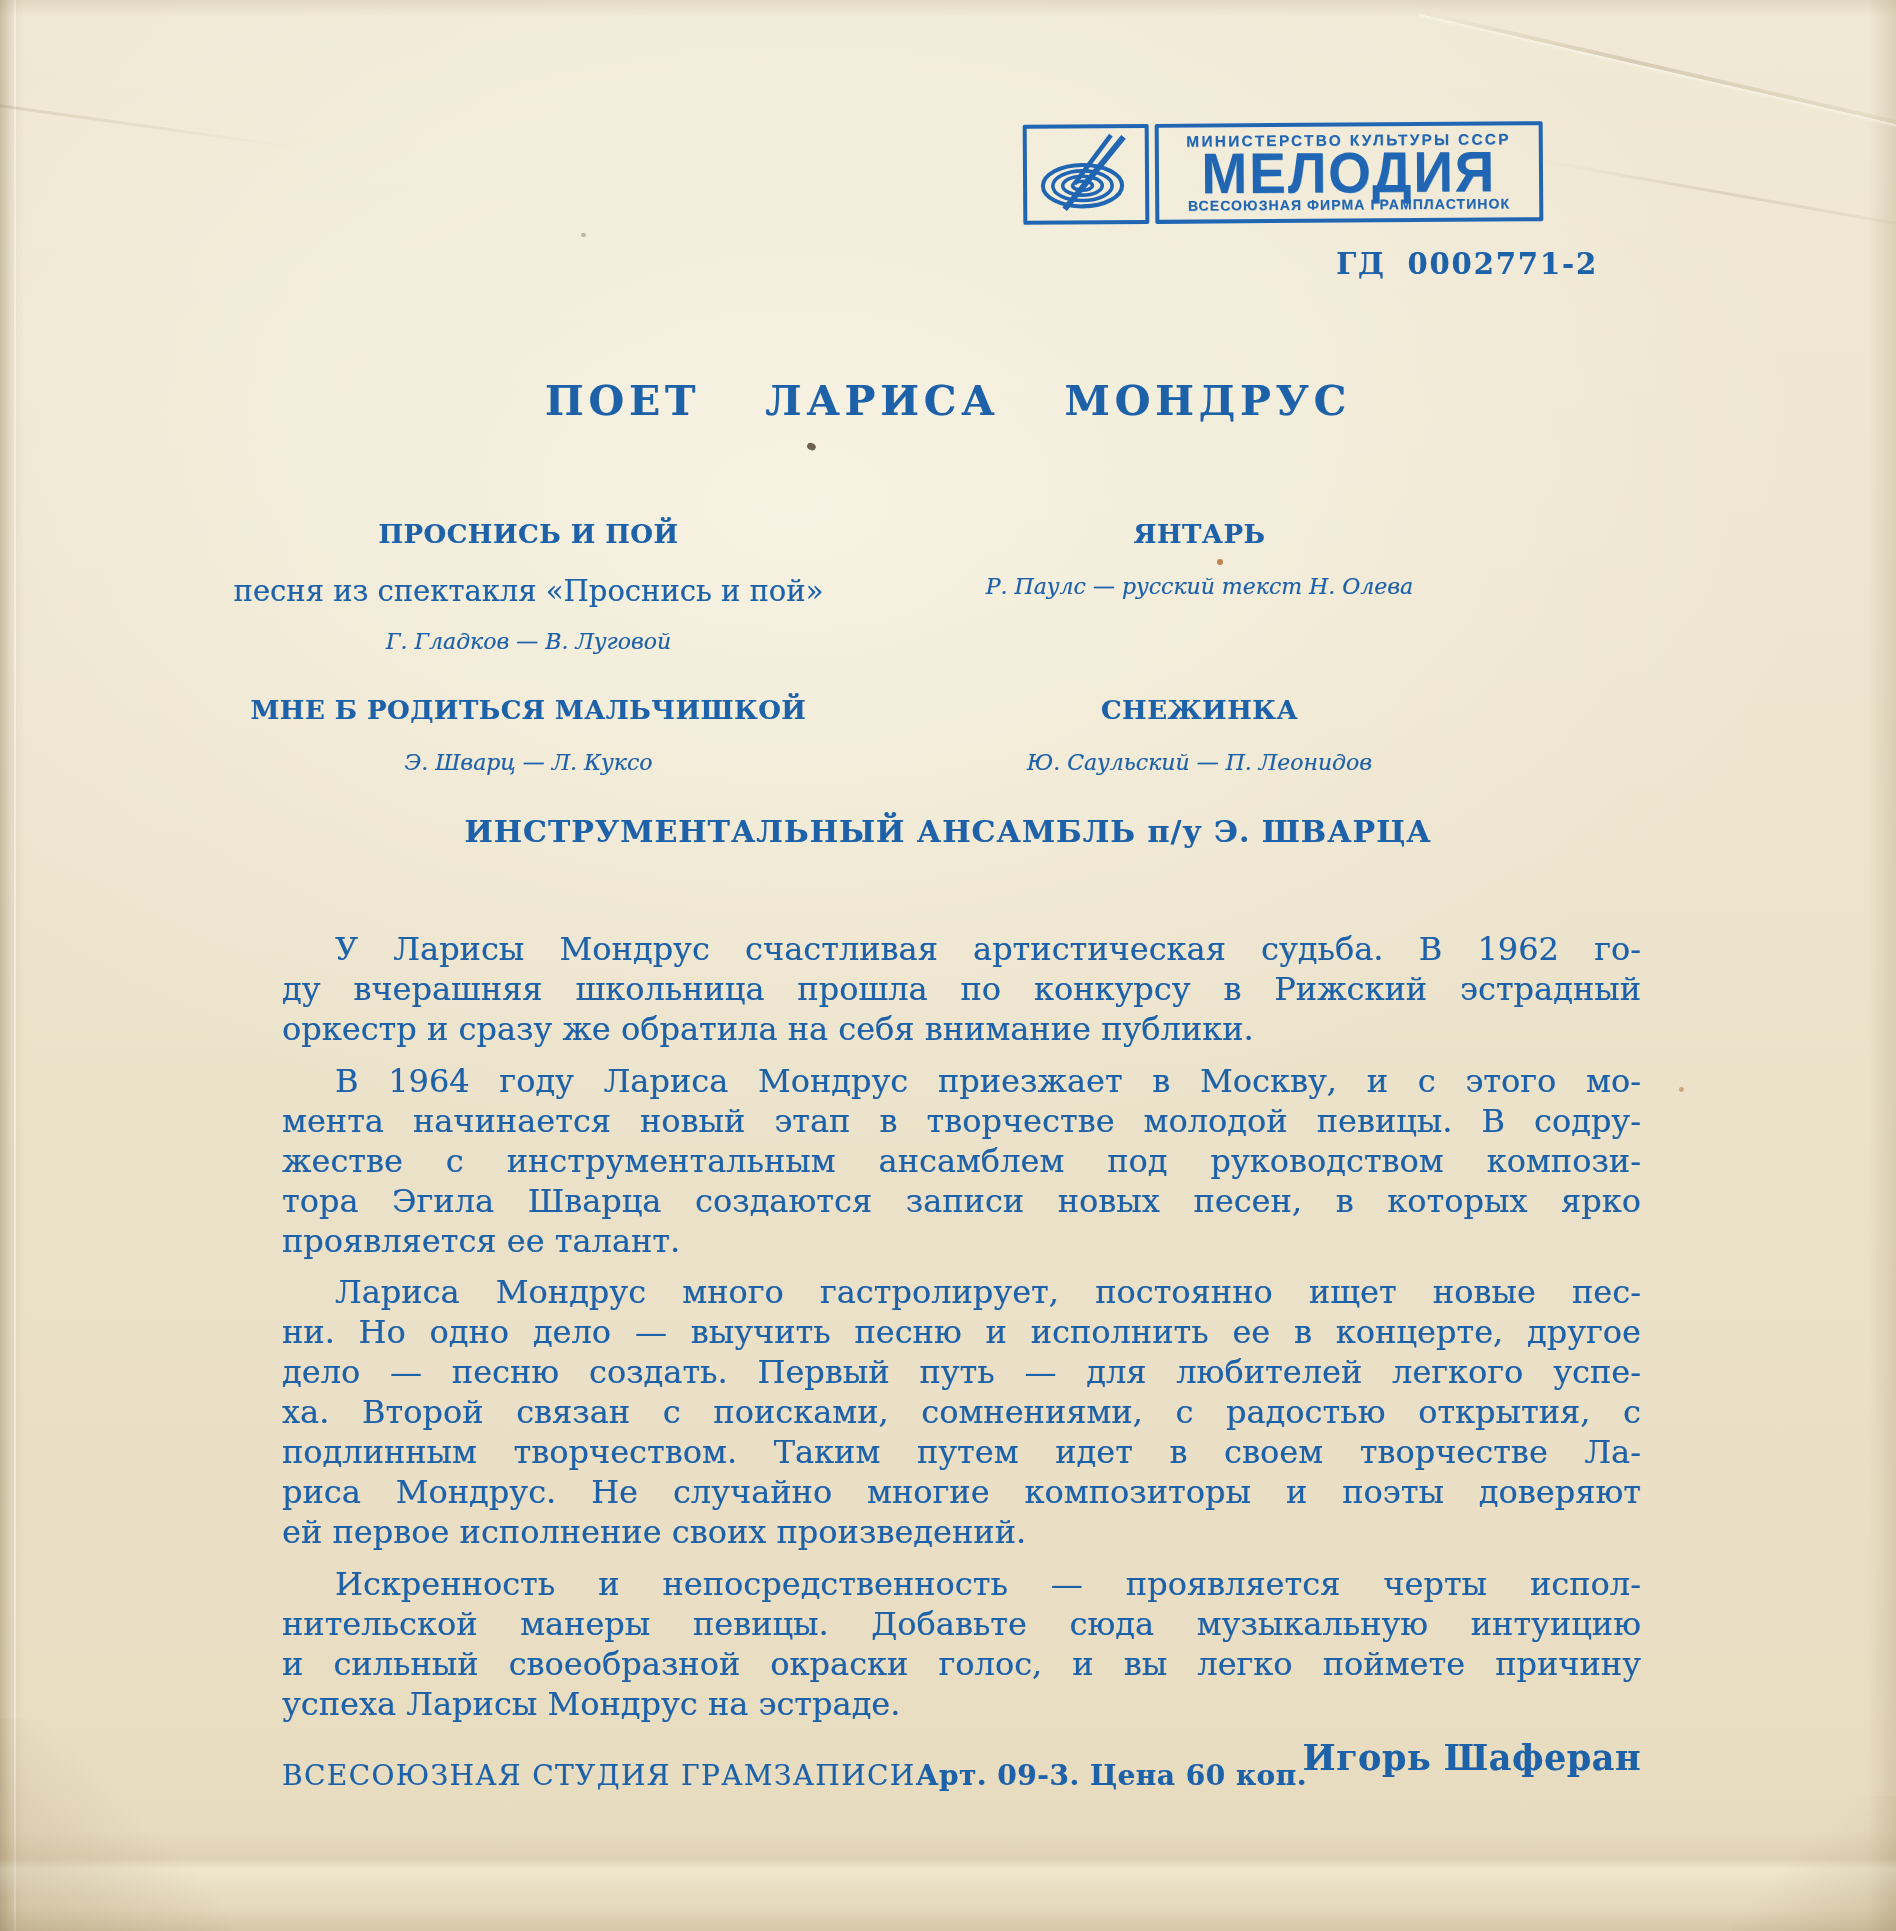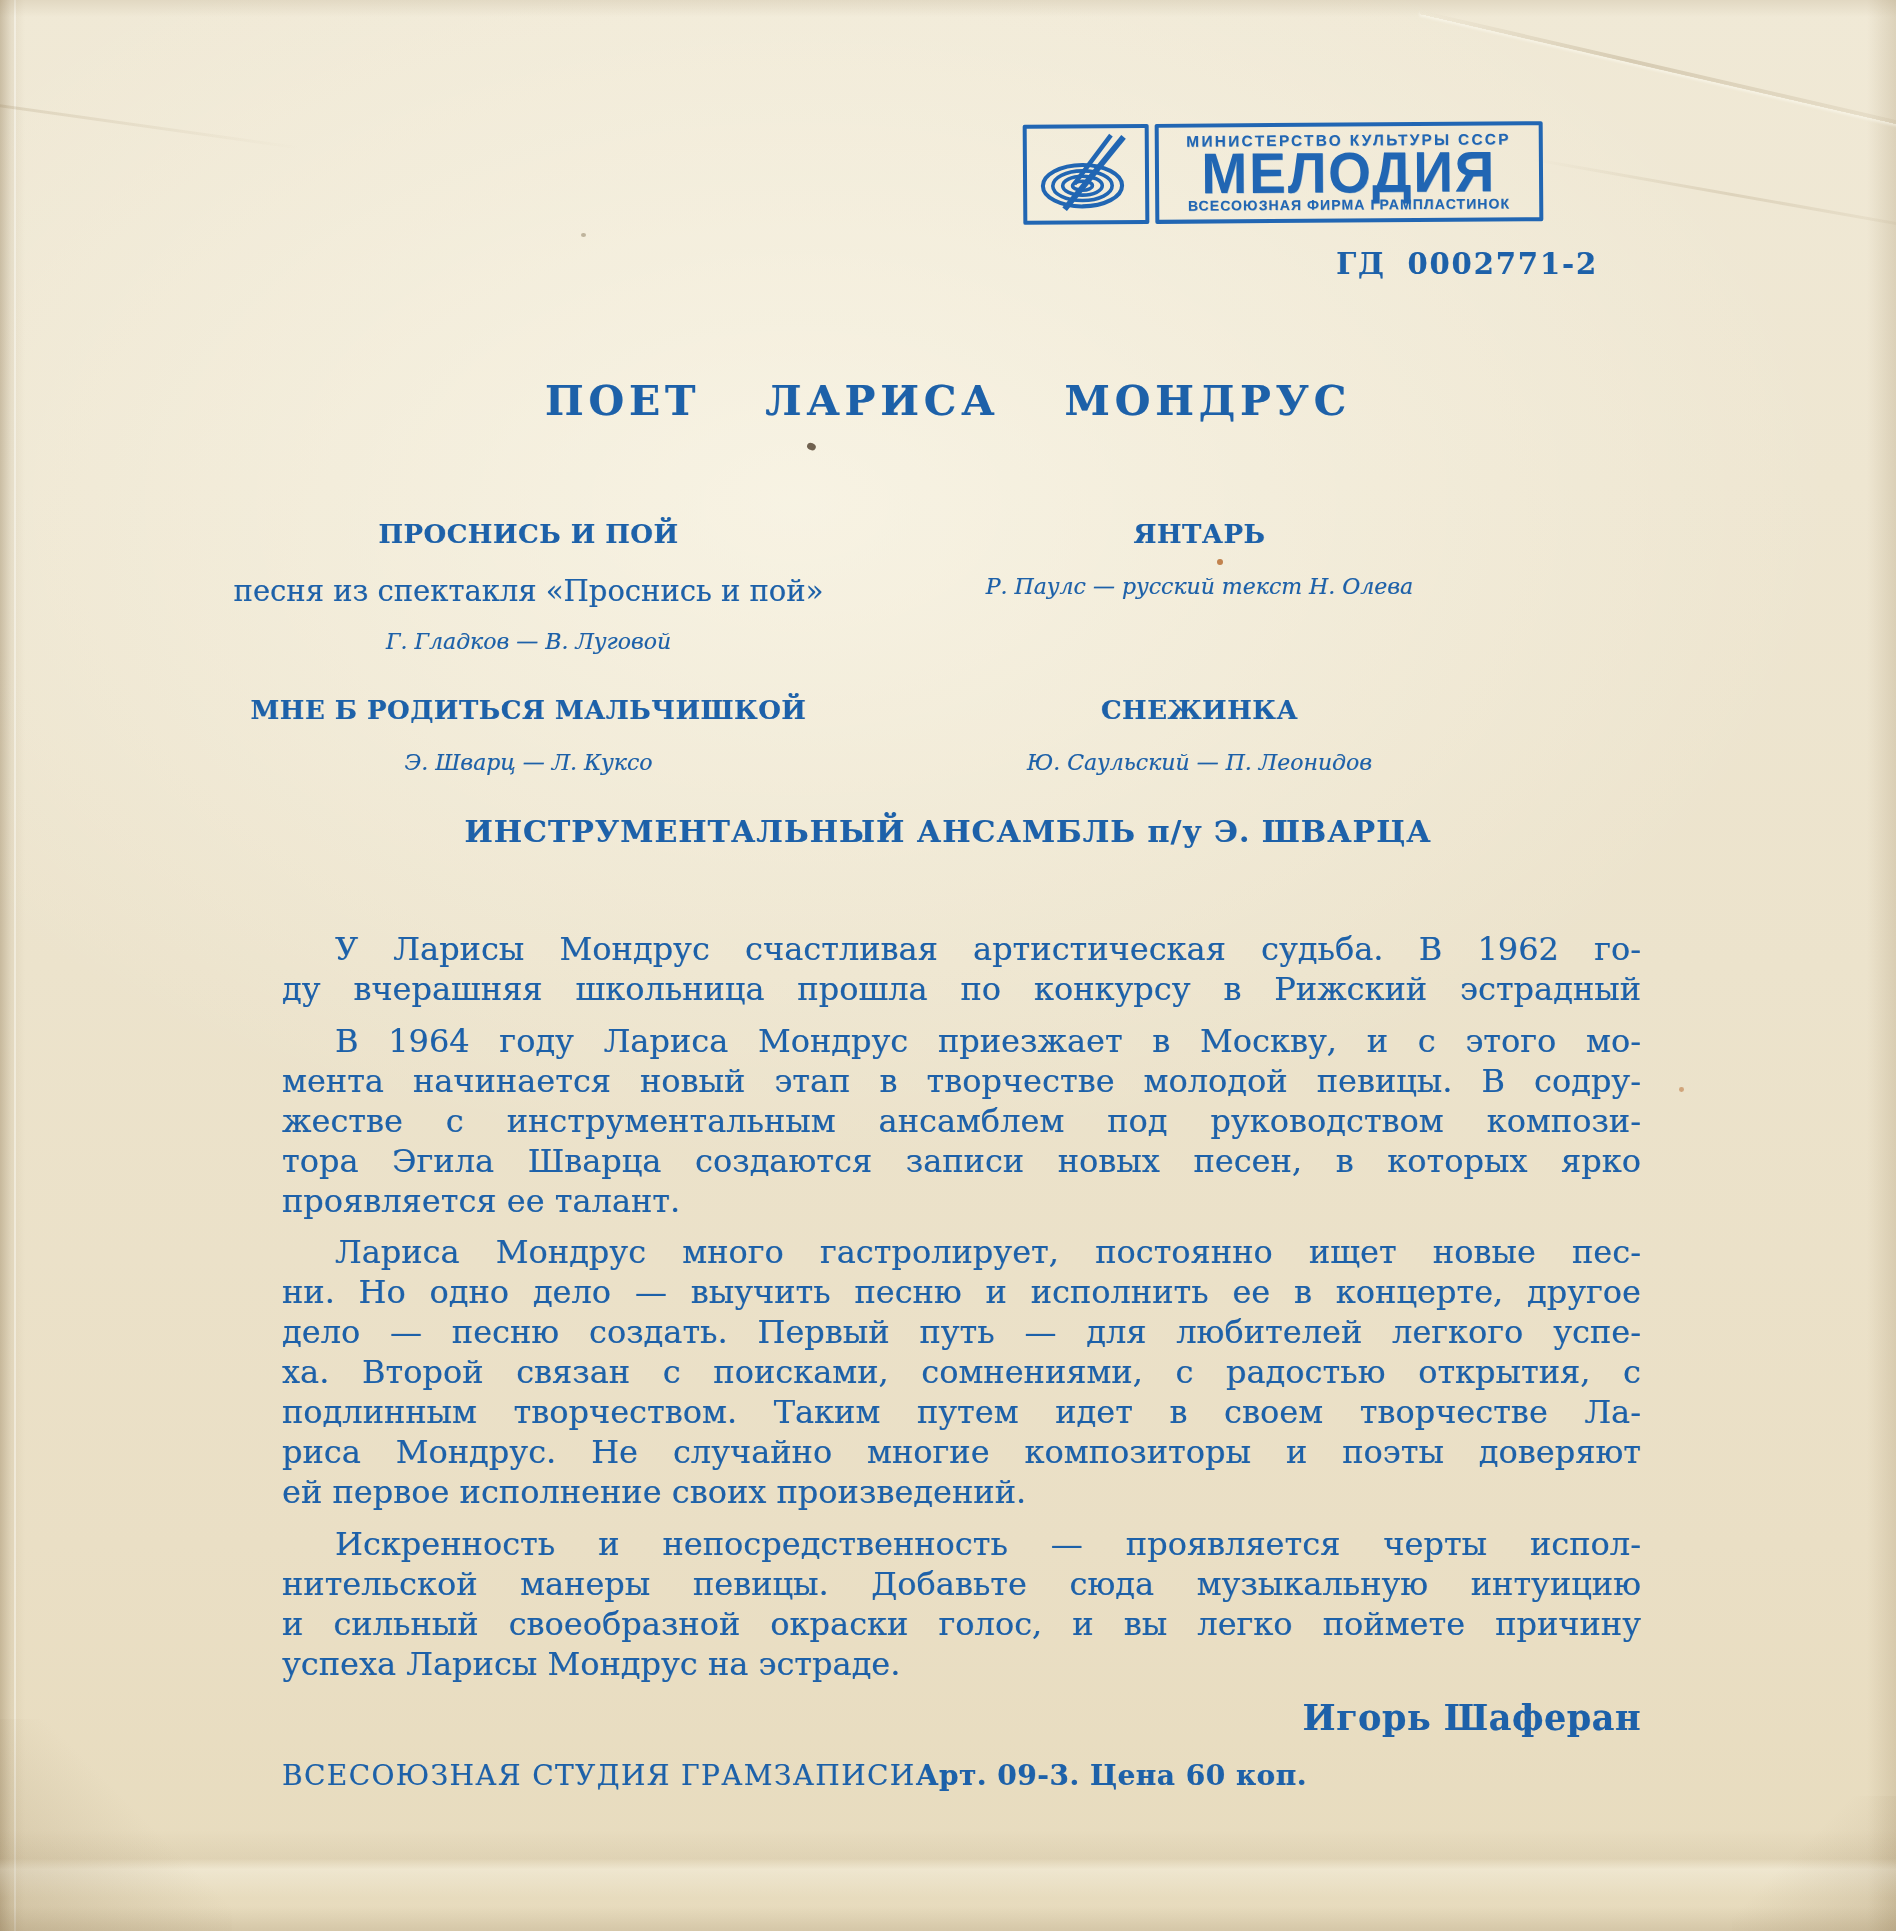--- a/index.html
+++ b/index.html
@@ -143,20 +143,21 @@
     <div class="tcell tc ink">Э. Шварц — Л. Куксо</div>
     <div class="tcell tc ink">Ю. Саульский — П. Леонидов</div>
   </div>
 
   <div class="ensemble ink">ИНСТРУМЕНТАЛЬНЫЙ АНСАМБЛЬ п/у Э. ШВАРЦА</div>
 
   <div class="notes-wrap">
     <div class="notes ink">
         <div class="bline first">У Ларисы Мондрус счастливая артистическая судьба. В 1962 го-</div>
         <div class="bline">ду вчерашняя школьница прошла по конкурсу в Рижский эстрадный</div>
+        <div class="bline last">оркестр и сразу же обратила на себя внимание публики.</div>
         <div class="pgap"></div>
         <div class="bline first">В 1964 году Лариса Мондрус приезжает в Москву, и с этого мо-</div>
         <div class="bline">мента начинается новый этап в творчестве молодой певицы. В содру-</div>
         <div class="bline">жестве с инструментальным ансамблем под руководством компози-</div>
         <div class="bline">тора Эгила Шварца создаются записи новых песен, в которых ярко</div>
         <div class="bline last">проявляется ее талант.</div>
         <div class="pgap"></div>
         <div class="bline first">Лариса Мондрус много гастролирует, постоянно ищет новые пес-</div>
         <div class="bline">ни. Но одно дело — выучить песню и исполнить ее в концерте, другое</div>
         <div class="bline">дело — песню создать. Первый путь — для любителей легкого успе-</div>

